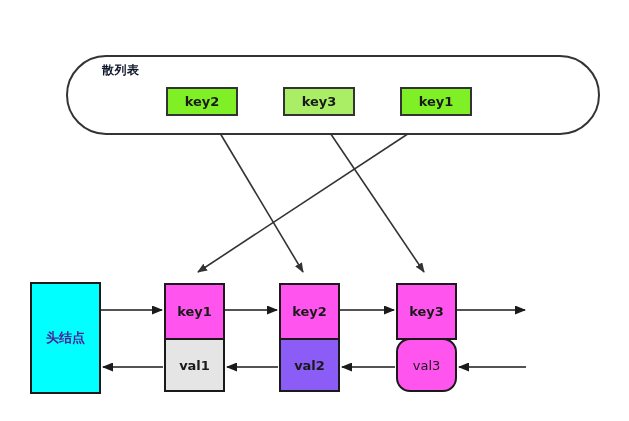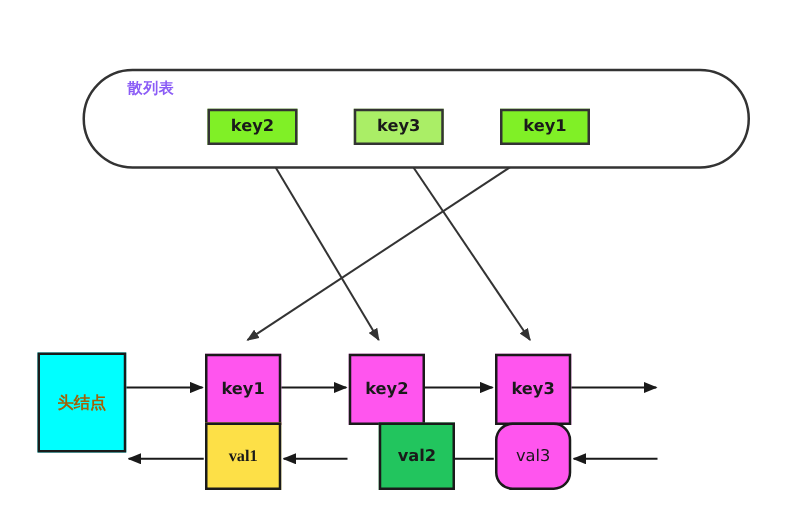--- a/index.html
+++ b/index.html
@@ -37,21 +37,21 @@
     border-radius: 44px;
     background: #ffffff;
     box-sizing: border-box;
   }
   .hash-title {
     position: absolute;
     left: 102px;
     top: 62px;
     font-size: 12px;
     font-weight: bold;
-    color: #8b5cf6;
+    color: #0f172a;
     letter-spacing: 0.5px;
   }
 
   
   .key-box {
     position: absolute;
     top: 87px;
     width: 72px;
     height: 29px;
     border: 2px solid #333333;
@@ -65,29 +65,29 @@
   }
   .key-box.kb0 { left: 166px; }
   .key-box.kb1 { left: 283px; }
   .key-box.kb2 { left: 400px; }
 
   
   .end-node {
     position: absolute;
     top: 282px;
     width: 71px;
-    height: 80px;
+    height: 112px;
     border: 2px solid #1a1a1a;
     box-sizing: border-box;
     display: flex;
     align-items: center;
     justify-content: center;
     font-size: 13px;
     font-weight: bold;
-    color: #a16207;
+    color: #4c1d95;
   }
   .end-node.head { left: 30px; }
   .end-node.tail { left: 527px; }
 
   
   .list-node {
     position: absolute;
     top: 283px;
     width: 61px;
     height: 109px;
@@ -185,30 +185,30 @@
   </div>
 
   <div class="end-node head" style="background:#00ffff;">
     <span>头结点</span>
   </div>
 
   <div class="list-node ln0">
     <div class="cell key-cell" style="background:#ff55ee;">
       <span>key1</span>
     </div>
-    <div class="cell val-cell bold" style="background:#fde047;font-family:Liberation Serif, serif;">
+    <div class="cell val-cell bold" style="background:#e5e5e5;">
       <span>val1</span>
     </div>
   </div>
 
   <div class="list-node ln1">
     <div class="cell key-cell" style="background:#ff55ee;">
       <span>key2</span>
     </div>
-    <div class="cell val-cell bold" style="background:#22c55e;margin-left:24px;">
+    <div class="cell val-cell bold" style="background:#8b5cf6;">
       <span>val2</span>
     </div>
   </div>
 
   <div class="list-node ln2">
     <div class="cell key-cell" style="background:#ff55ee;">
       <span>key3</span>
     </div>
     <div class="cell val-cell" style="background:#ff55ee;border-radius:14px;">
       <span>val3</span>

